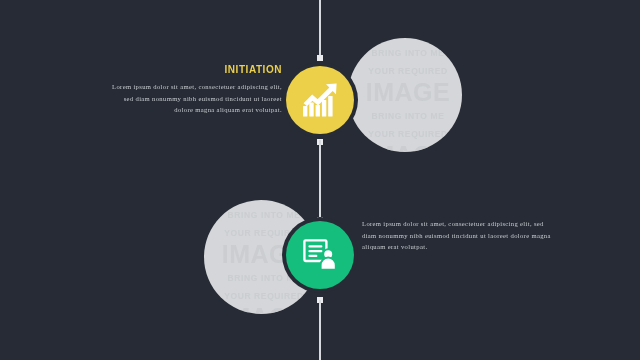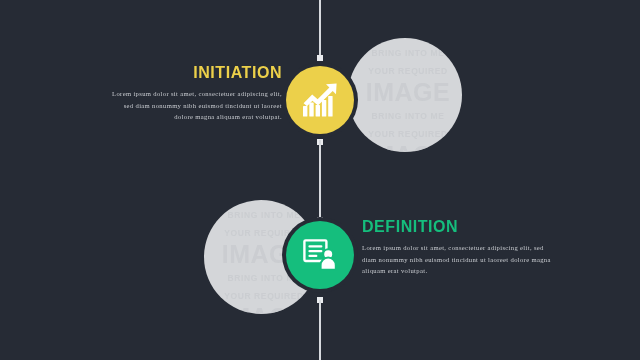--- a/index.html
+++ b/index.html
@@ -105,21 +105,21 @@
   .icon-circle-top    { left: 286px; top: 66px;  background: #ecd04a; }
   .icon-circle-bottom { left: 286px; top: 221px; background: #15be7d; }
   .icon-circle svg { display: block; }
 
   
   .block { position: absolute; }
   .block-top    { left: 92px;  top: 64px;  width: 190px; text-align: right; }
   .block-bottom { left: 362px; top: 218px; width: 196px; text-align: left; }
 
   .block-title {
-    font-size: 16px;
+    font-size: 10px;
     font-weight: 700;
     letter-spacing: .55px;
     margin: 0 0 6px 0;
     font-family: "Liberation Sans", sans-serif;
   }
   .title-initiation { color: #ecd04a; }
   .title-definition { color: #15be7d; }
 
   .block-body {
     margin: 0;
@@ -199,17 +199,16 @@
         <rect x="5.4" y="6.2" width="14" height="2.3" rx="1.1" fill="#ffffff"></rect>
         <rect x="5.4" y="11.0" width="14" height="2.3" rx="1.1" fill="#ffffff"></rect>
         <rect x="5.4" y="15.8" width="9" height="2.3" rx="1.1" fill="#ffffff"></rect>
         <circle cx="25.2" cy="15.2" r="5.0" fill="#ffffff" stroke="#15be7d" stroke-width="2.0"></circle>
         <path d="M17.6 30.8 V26.2 a7.6 7.6 0 0 1 15.2 0 V30.8 Z" fill="#ffffff" stroke="#15be7d" stroke-width="2.0"></path>
       </svg>
     </span>
   </div>
 
   <div class="block block-bottom">
-    <h2 class="block-title title-definition">DEFINITION</h2>
     <p class="block-body">Lorem ipsum dolor sit amet, consectetuer adipiscing elit, sed diam nonummy nibh euismod tincidunt ut laoreet dolore magna aliquam erat volutpat.</p>
   </div>
 
 </div>
 
 </body></html>

